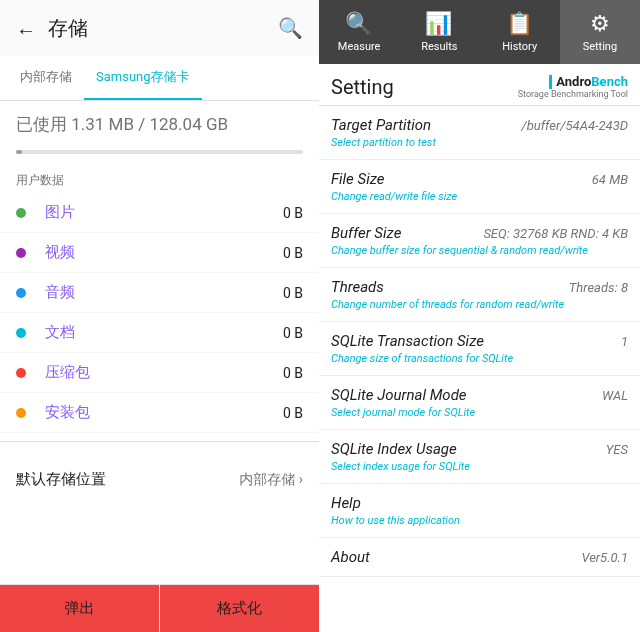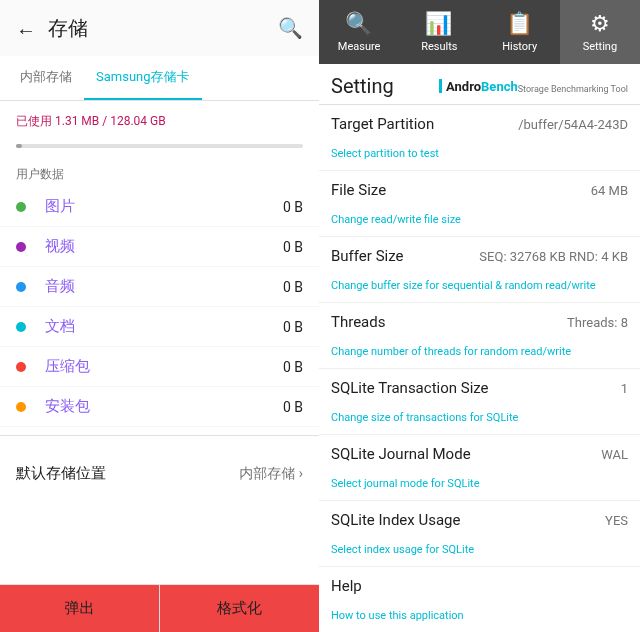--- a/index.html
+++ b/index.html
@@ -46,22 +46,22 @@
       cursor: pointer;
       border-bottom: 2px solid transparent;
     }
     .tab-item.active {
       color: #00bcd4;
       border-bottom: 2px solid #00bcd4;
     }
 
     .storage-info {
       padding: 12px 16px 8px 16px;
-      font-size: 12px;
-      color: #be185d;
+      font-size: 17px;
+      color: #737373;
     }
     .storage-bar {
       margin: 6px 16px;
       height: 4px;
       background: #e0e0e0;
       border-radius: 2px;
     }
     .storage-bar-fill {
       height: 4px;
       background: #9e9e9e;
@@ -188,21 +188,21 @@
       padding: 10px 12px 6px 12px;
       border-bottom: 1px solid #e0e0e0;
     }
     .setting-title {
       font-size: 20px;
       color: #212121;
       font-weight: 400;
     }
     .androbench-logo {
       display: flex;
-      flex-direction: row;
+      flex-direction: column;
       align-items: flex-end;
     }
     .logo-text {
       font-size: 13px;
       font-weight: bold;
       color: #212121;
       display: flex;
       align-items: center;
     }
     .logo-text span.andro {
@@ -219,39 +219,40 @@
       width: 3px;
       height: 14px;
       background: #00bcd4;
       margin-right: 4px;
     }
 
     .setting-item {
       padding: 10px 12px;
       border-bottom: 1px solid #eeeeee;
       cursor: pointer;
+      font-style: italic;
     }
     .setting-item-top {
       display: flex;
       align-items: baseline;
       justify-content: space-between;
     }
     .setting-item-name {
       font-size: 15px;
       color: #212121;
     }
     .setting-item-value {
       font-size: 13px;
       color: #757575;
       text-align: right;
     }
     .setting-item-desc {
       font-size: 11px;
       color: #00bcd4;
-      margin-top: 14px;
+      margin-top: 2px;
     }
 
     
     .right-content::-webkit-scrollbar { width: 3px; }
     .right-content::-webkit-scrollbar-thumb { background: #bdbdbd; border-radius: 2px; }
   </style>
 </head>
 <body>
 
 <div class="left-panel">

